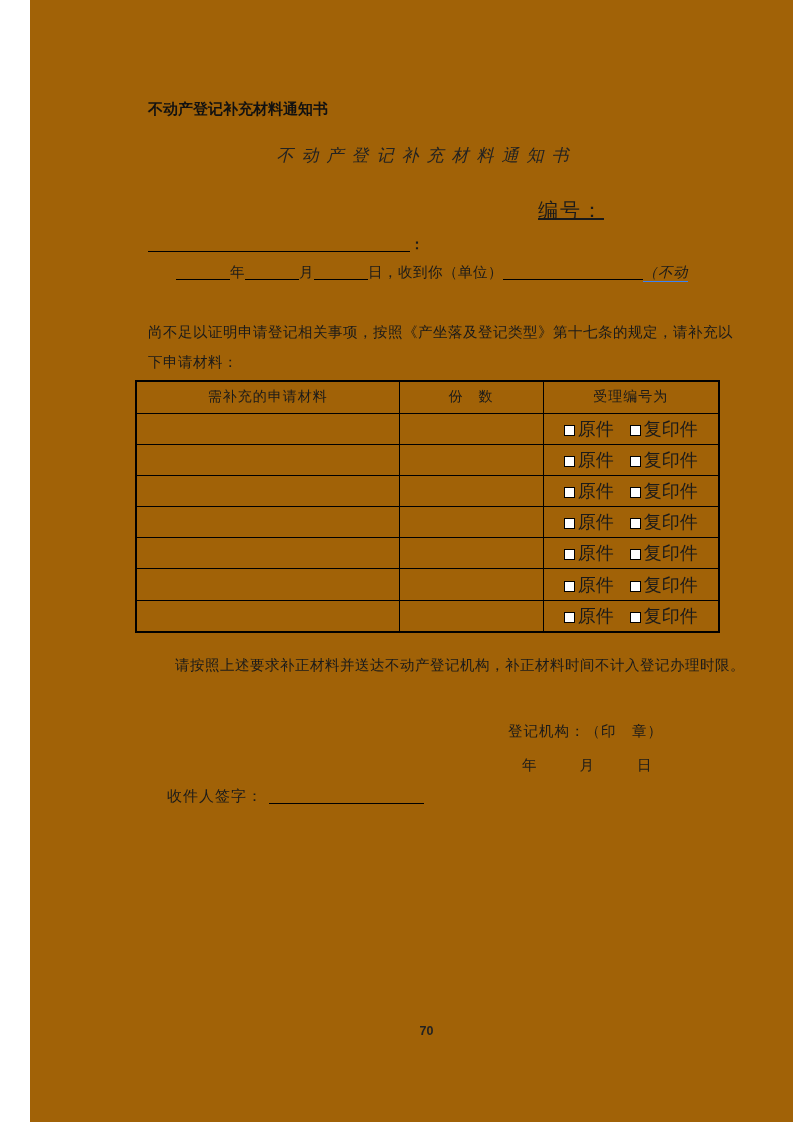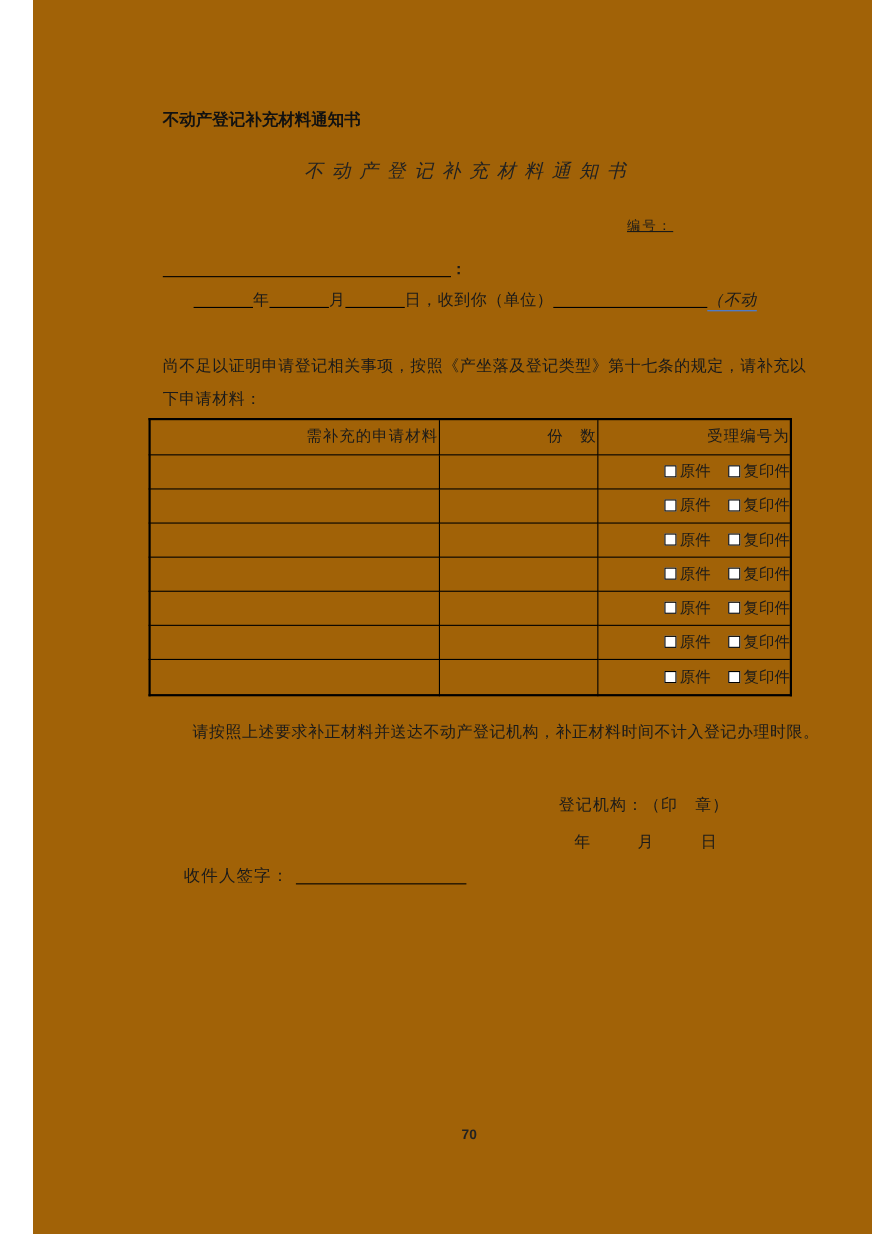--- a/index.html
+++ b/index.html
@@ -24,21 +24,21 @@
   }
   .callig-title {
     left: 0; right: 0; top: 144px;
     text-align: center;
     font-style: italic;
     font-size: 17px;
     letter-spacing: 8px;
     color: #222;
     white-space: nowrap;
   }
-  .number-label { left: 540px; top: 197px; font-size: 12px; letter-spacing: 2px; text-decoration: underline; }
+  .number-label { left: 508px; top: 197px; font-size: 20px; letter-spacing: 2px; text-decoration: underline; }
 
   .blank {
     display: inline-block;
     border-bottom: 1px solid #000;
     height: 15px;
     vertical-align: -3px;
   }
   .w54  { width: 54px; }
   .w140 { width: 140px; }
   .w115 { width: 115px; }
@@ -56,23 +56,23 @@
     width: 583px; height: 253px;
     border-collapse: collapse;
     table-layout: fixed;
   }
   .materials-table, .materials-table td, .materials-table th {
     border: 1px solid #000;
   }
   .materials-table { border: 2px solid #000; }
   .materials-table th {
     font-weight: normal; font-size: 14px; letter-spacing: 1px;
-    text-align: right; height: 32px;
+    text-align: center; height: 32px;
   }
-  .materials-table td { text-align: right; font-size: 14px; }
+  .materials-table td { text-align: center; font-size: 18px; }
   .col1 { width: 263px; }
   .col2 { width: 144px; }
   .col3 { width: 176px; }
   .opt { white-space: nowrap; }
   .opt + .opt { margin-left: 16px; }
   .cb {
     display: inline-block;
     width: 11px; height: 11px;
     border: 1px solid #000;
     vertical-align: -1px;

